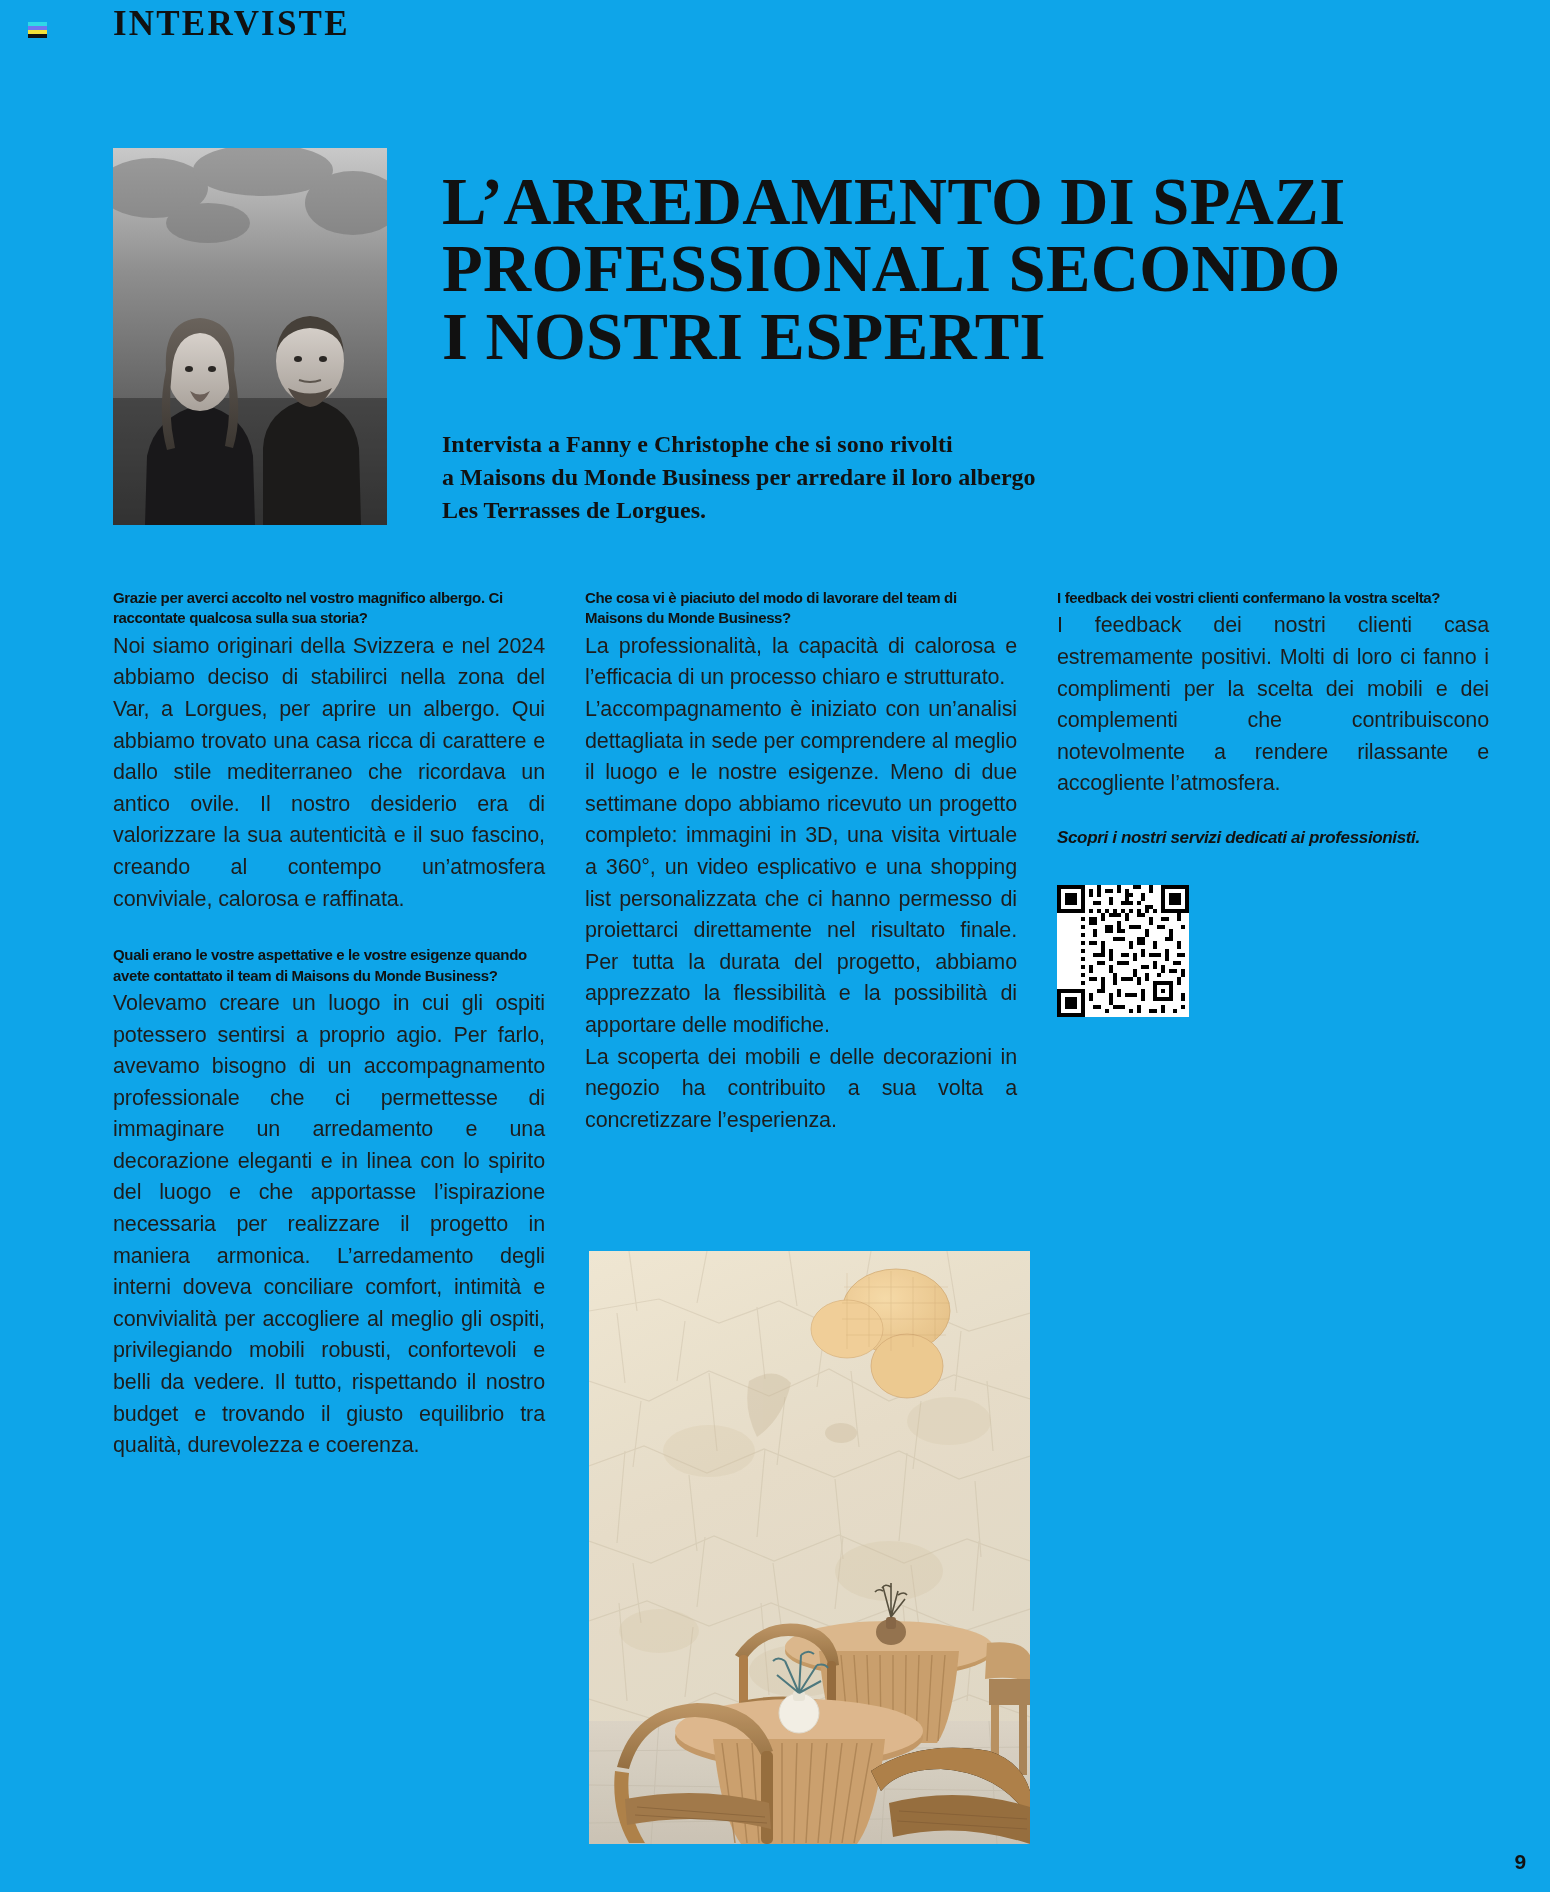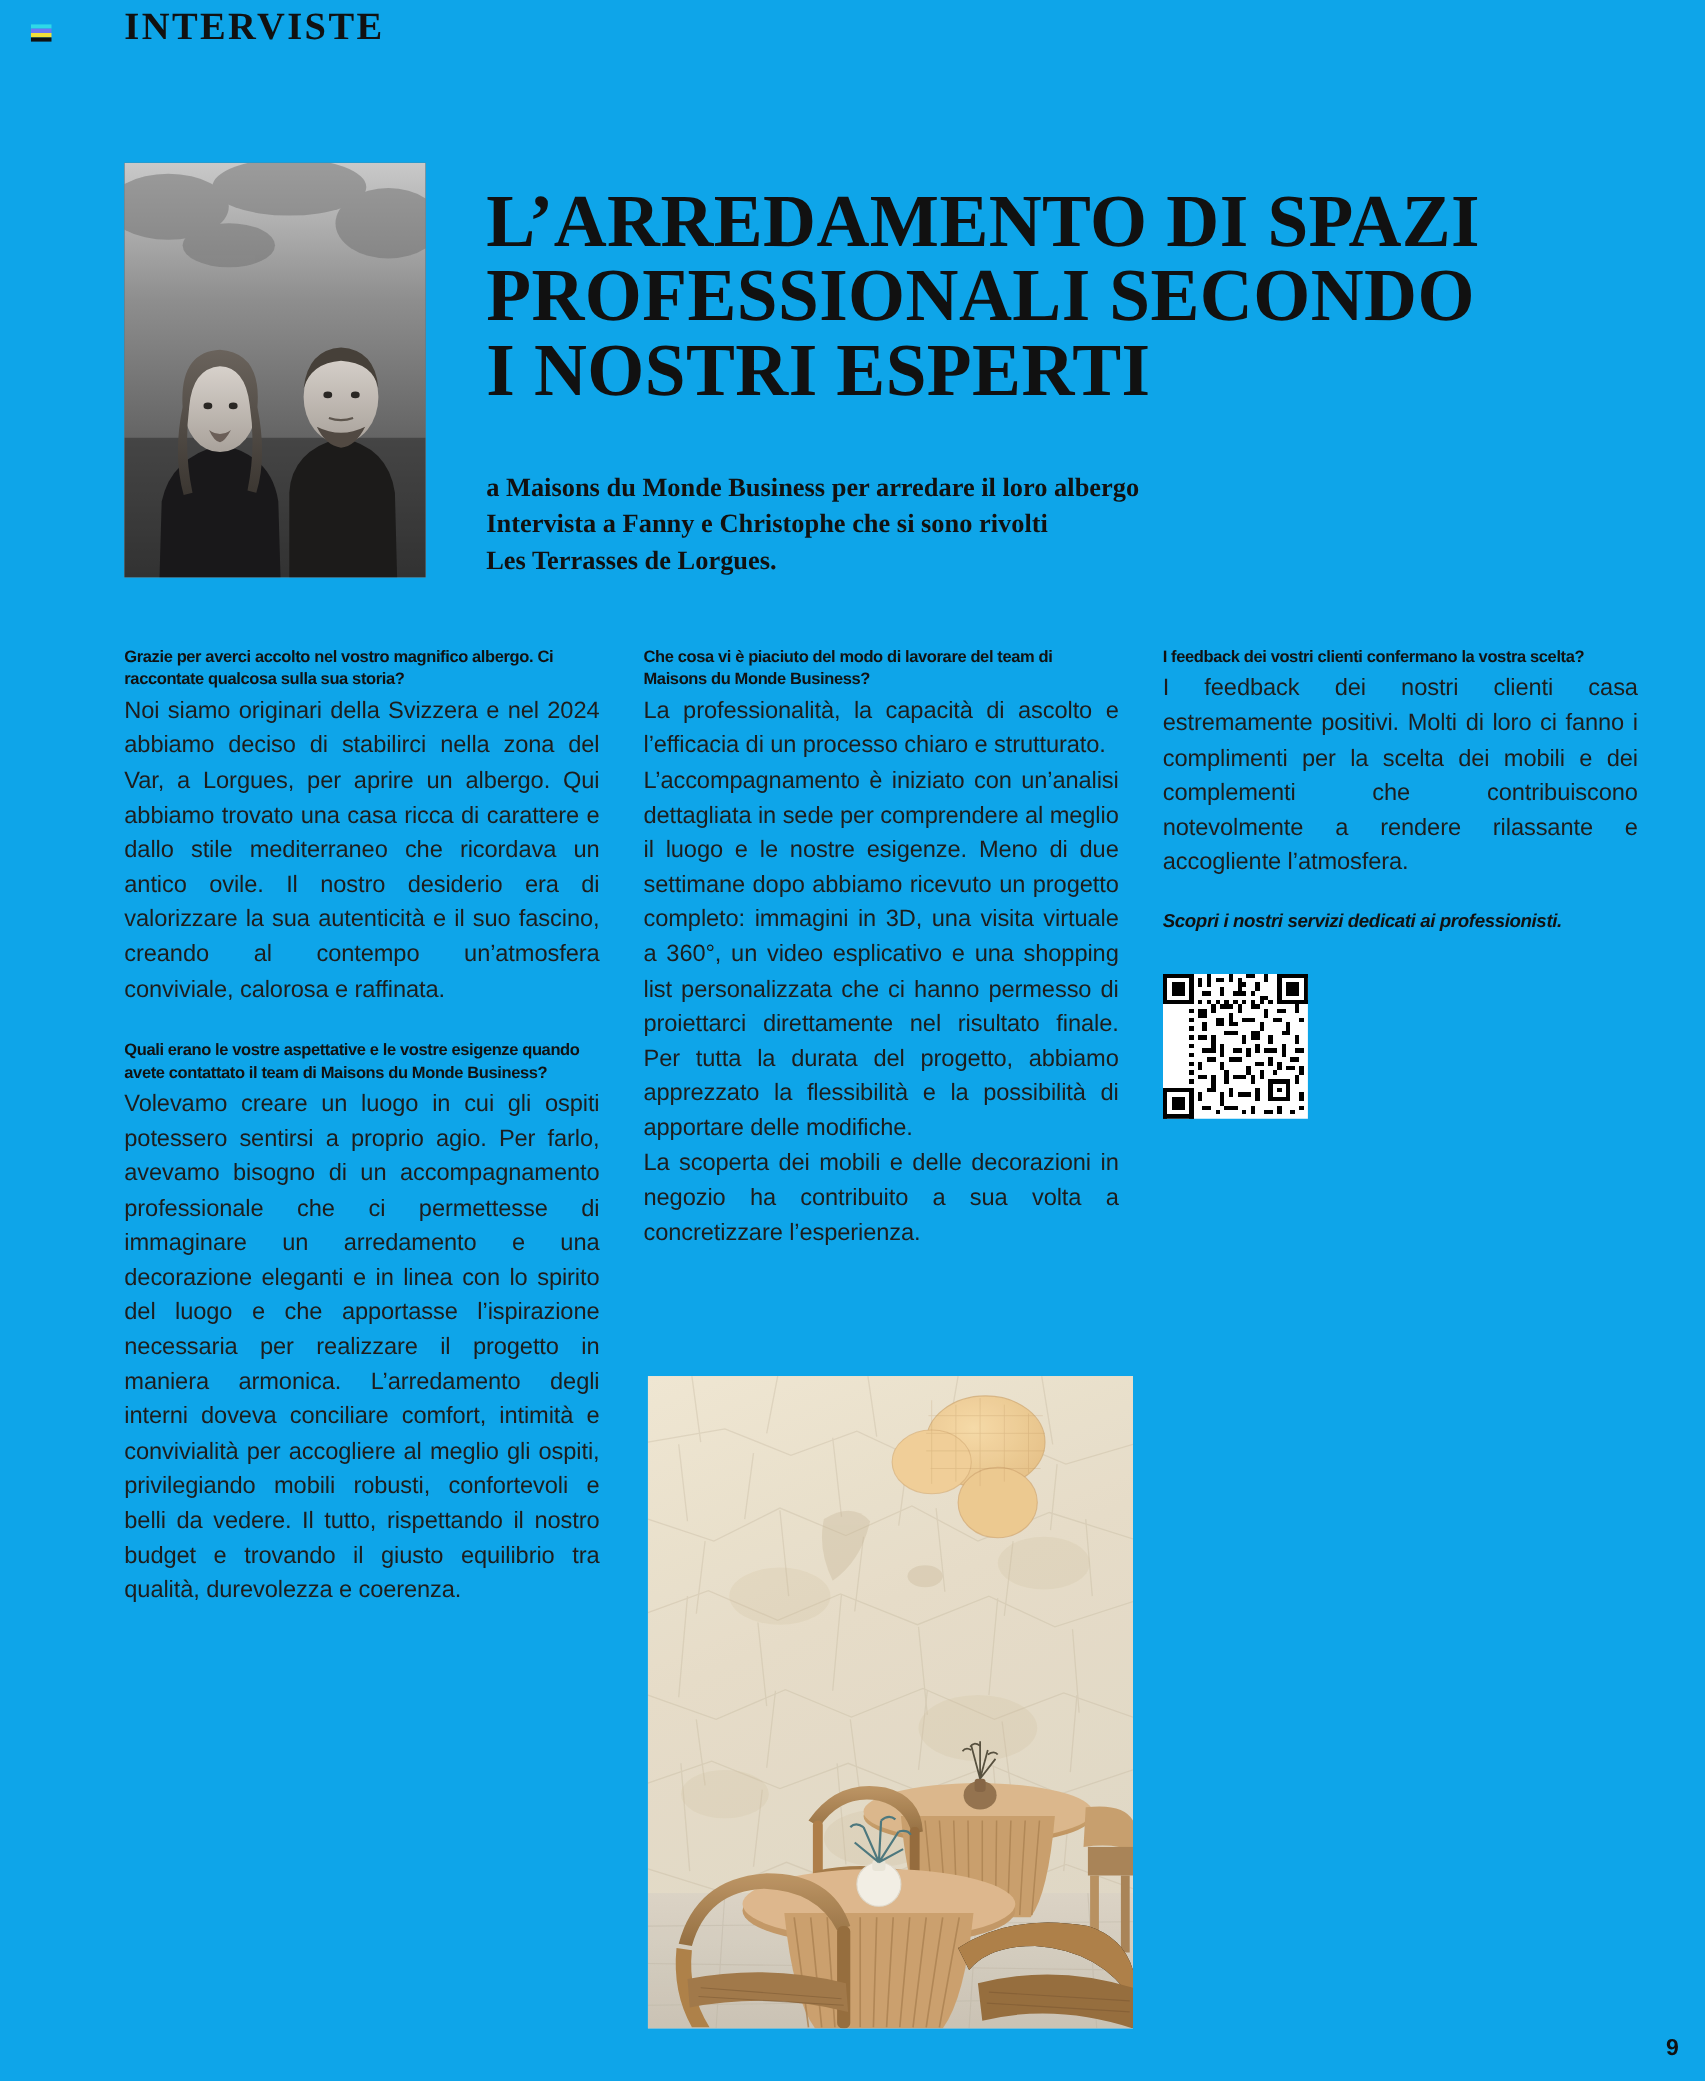--- a/index.html
+++ b/index.html
@@ -239,36 +239,36 @@
     </svg>
   </div>
 
   <h1 class="headline">
     <span>L’ARREDAMENTO DI SPAZI</span>
     <span>PROFESSIONALI SECONDO</span>
     <span>I NOSTRI ESPERTI</span>
   </h1>
 
   <div class="standfirst">
+    <span>Intervista a Fanny e Christophe che si sono rivolti</span>
     <span>a Maisons du Monde Business per arredare il loro albergo</span>
-    <span>Intervista a Fanny e Christophe che si sono rivolti</span>
     <span>Les Terrasses de Lorgues.</span>
   </div>
 
   <div class="col col-1">
     <p class="q">Grazie per averci accolto nel vostro magnifico albergo. Ci raccontate qualcosa sulla sua storia?</p>
     <p class="a">Noi siamo originari della Svizzera e nel 2024 abbiamo deciso di stabilirci nella zona del Var, a Lorgues, per aprire un albergo. Qui abbiamo trovato una casa ricca di carattere e dallo stile mediterraneo che ricordava un antico ovile. Il nostro desiderio era di valorizzare la sua autenticità e il suo fascino, creando al contempo un’atmosfera conviviale, calorosa e raffinata.</p>
     <div class="block-gap"></div>
     <p class="q">Quali erano le vostre aspettative e le vostre esigenze quando avete contattato il team di Maisons du Monde Business?</p>
     <p class="a">Volevamo creare un luogo in cui gli ospiti potessero sentirsi a proprio agio. Per farlo, avevamo bisogno di un accompagnamento professionale che ci permettesse di immaginare un arredamento e una decorazione eleganti e in linea con lo spirito del luogo e che apportasse l’ispirazione necessaria per realizzare il progetto in maniera armonica. L’arredamento degli interni doveva conciliare comfort, intimità e convivialità per accogliere al meglio gli ospiti, privilegiando mobili robusti, confortevoli e belli da vedere. Il tutto, rispettando il nostro budget e trovando il giusto equilibrio tra qualità, durevolezza e coerenza.</p>
   </div>
 
   <div class="col col-2">
     <p class="q">Che cosa vi è piaciuto del modo di lavorare del team di Maisons du Monde Business?</p>
-    <p class="a">La professionalità, la capacità di ascolto e l’efficacia di un processo chiaro e strutturato.</p>
+    <p class="a">La professionalità, la capacità di calorosa e l’efficacia di un processo chiaro e strutturato.</p>
     <p class="a">L’accompagnamento è iniziato con un’analisi dettagliata in sede per comprendere al meglio il luogo e le nostre esigenze. Meno di due settimane dopo abbiamo ricevuto un progetto completo: immagini in 3D, una visita virtuale a 360°, un video esplicativo e una shopping list personalizzata che ci hanno permesso di proiettarci direttamente nel risultato finale. Per tutta la durata del progetto, abbiamo apprezzato la flessibilità e la possibilità di apportare delle modifiche.</p>
     <p class="a">La scoperta dei mobili e delle decorazioni in negozio ha contribuito a sua volta a concretizzare l’esperienza.</p>
   </div>
 
   <div class="col col-3">
     <p class="q">I feedback dei vostri clienti confermano la vostra scelta?</p>
     <p class="a">I feedback dei nostri clienti casa estremamente positivi. Molti di loro ci fanno i complimenti per la scelta dei mobili e dei complementi che contribuiscono notevolmente a rendere rilassante e accogliente l’atmosfera.</p>
     <div class="block-gap-sm"></div>
     <p class="cta">Scopri i nostri servizi dedicati ai professionisti.</p>
 

